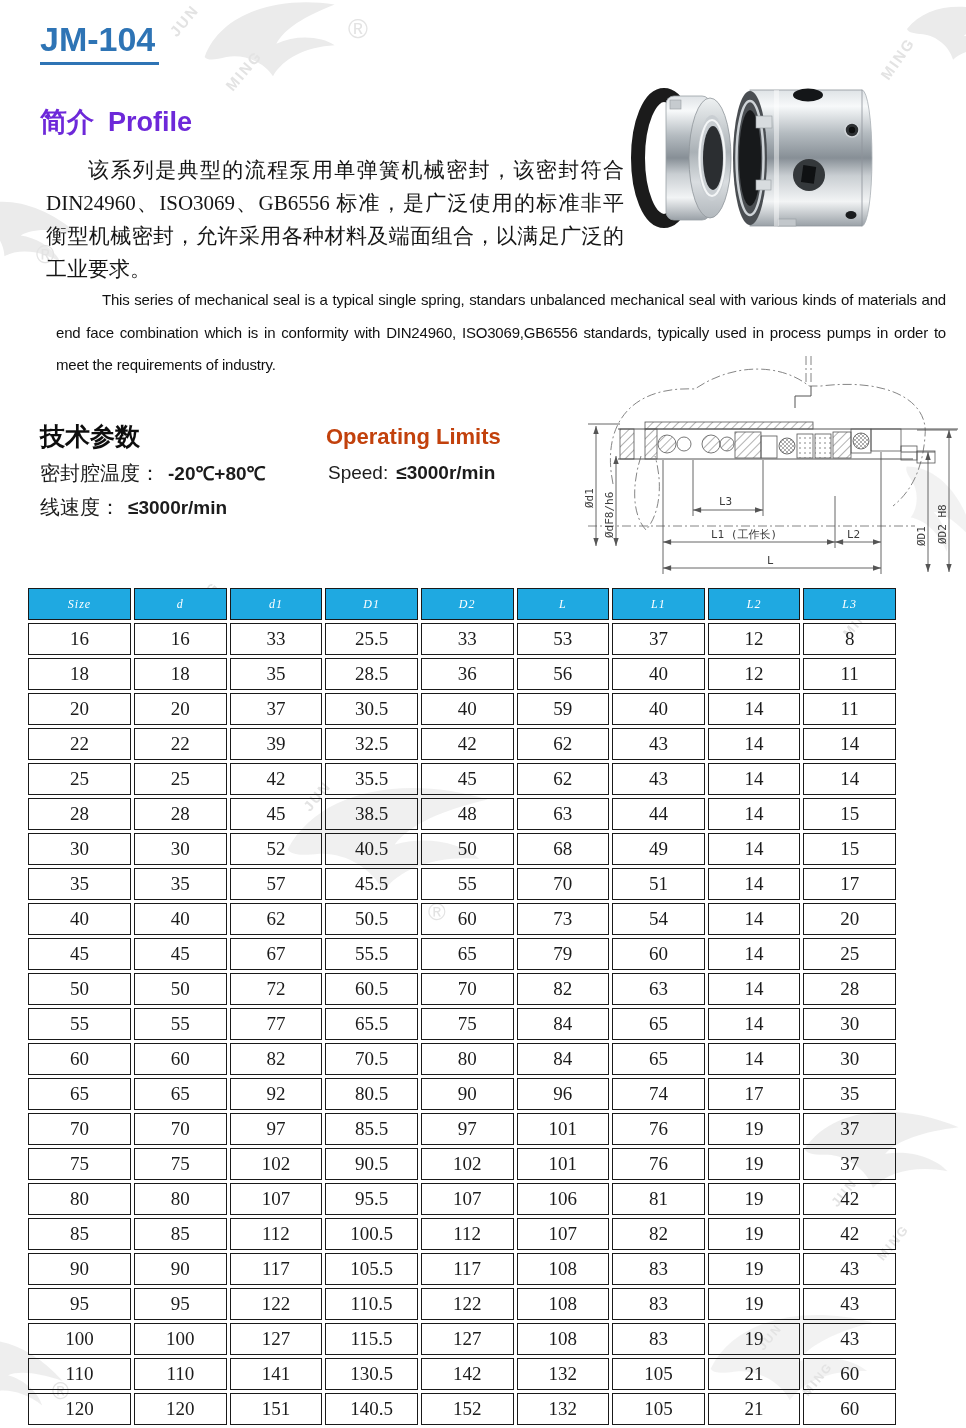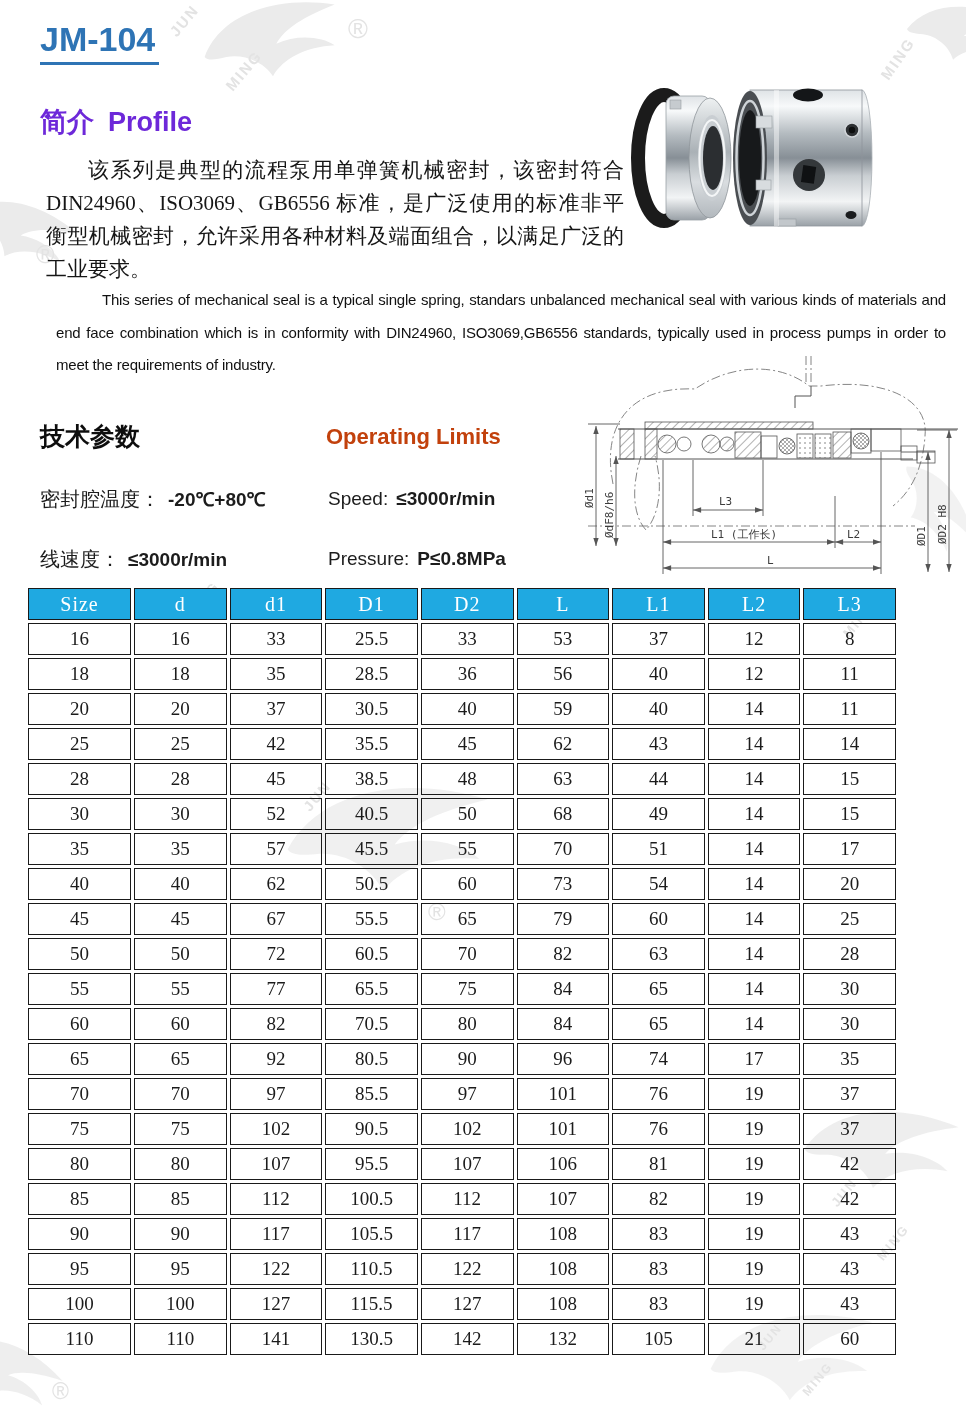--- a/index.html
+++ b/index.html
@@ -54,21 +54,21 @@
   }
   
   .tech-heading{
     position:absolute;left:40px;top:420px;
     font-size:25px;font-weight:bold;
     font-family:"Liberation Serif","DejaVu Serif",serif;color:#0d0d0d;
   }
   .param-list{position:absolute;width:300px;}
   .param-list.zh{left:40px;top:456px;}
   .param-list.en{left:328px;top:456px;}
-  .param-line{height:34px;line-height:34px;white-space:nowrap;margin-top:26px;}
+  .param-line{height:34px;line-height:34px;white-space:nowrap;}
   .param-list.zh .p-label{font-family:"Liberation Serif","DejaVu Serif",serif;font-size:20px;}
   .param-list.zh .p-value{font-size:19px;font-weight:600;}
   .param-list.en .p-label{font-size:19px;}
   .param-list.en .p-value{font-size:19px;font-weight:600;}
   .p-value{margin-left:8px;}
   .limits-heading{
     position:absolute;left:326px;top:424px;
     font-size:22px;font-weight:bold;color:#c2410c;
   }
   
@@ -84,22 +84,23 @@
   
   .dims{
     position:absolute;left:25px;top:585px;width:874px;
     border-spacing:3px;border-collapse:separate;table-layout:fixed;
   }
   .dims th{
     box-sizing:border-box;height:30px;line-height:28px;
     background:var(--header-bg);color:#ffffff;
     border:1px solid #1a1a1a;
     font-family:"Liberation Serif","DejaVu Serif",serif;
-    font-size:20px;font-weight:normal;text-align:center;
+    font-size:12px;font-weight:normal;text-align:center;
     letter-spacing:1px;
+    font-style:italic;
   }
   .dims td{
     box-sizing:border-box;height:30px;line-height:28px;
     background:transparent;
     border:1px solid #1a1a1a;
     font-family:"Liberation Serif","DejaVu Serif",serif;
     font-size:19px;text-align:center;color:#1b1b1b;
   }
 </style>
 </head>
@@ -209,21 +210,20 @@
 
   <div class="tech-heading">技术参数</div>
   <div class="param-list zh">
     <div class="param-line"><span class="p-label">密封腔温度：</span><span class="p-value">-20℃+80℃</span></div>
     <div class="param-line"><span class="p-label">线速度：</span><span class="p-value">≤3000r/min</span></div>
   </div>
 
   <div class="limits-heading">Operating Limits</div>
   <div class="param-list en">
     <div class="param-line"><span class="p-label">Speed:</span><span class="p-value">≤3000r/min</span></div>
-    <div class="param-line"><span class="p-label">Pressure:</span><span class="p-value">P≤0.8MPa</span></div>
   </div>
 
   <svg class="drawing" width="382" height="226" viewBox="0 0 382 226">
     <defs>
       <pattern id="hatch" width="6" height="6" patternUnits="userSpaceOnUse" patternTransform="rotate(45)">
         <line x1="0" y1="0" x2="0" y2="6" stroke="#666" stroke-width="1"></line>
       </pattern>
       <pattern id="cross" width="4" height="4" patternUnits="userSpaceOnUse">
         <path d="M0,0L4,4 M4,0L0,4" stroke="#777" stroke-width="0.6"></path>
       </pattern>
@@ -349,20 +349,31 @@
           <td>20</td>
           <td>37</td>
           <td>30.5</td>
           <td>40</td>
           <td>59</td>
           <td>40</td>
           <td>14</td>
           <td>11</td>
         </tr>
         <tr>
+          <td>22</td>
+          <td>22</td>
+          <td>39</td>
+          <td>32.5</td>
+          <td>42</td>
+          <td>62</td>
+          <td>43</td>
+          <td>14</td>
+          <td>14</td>
+        </tr>
+        <tr>
           <td>25</td>
           <td>25</td>
           <td>42</td>
           <td>35.5</td>
           <td>45</td>
           <td>62</td>
           <td>43</td>
           <td>14</td>
           <td>14</td>
         </tr>
@@ -546,16 +557,27 @@
           <td>110</td>
           <td>110</td>
           <td>141</td>
           <td>130.5</td>
           <td>142</td>
           <td>132</td>
           <td>105</td>
           <td>21</td>
           <td>60</td>
         </tr>
+        <tr>
+          <td>120</td>
+          <td>120</td>
+          <td>151</td>
+          <td>140.5</td>
+          <td>152</td>
+          <td>132</td>
+          <td>105</td>
+          <td>21</td>
+          <td>60</td>
+        </tr>
       </tbody>
   </table>
 
 </div>
 
 </body></html>

